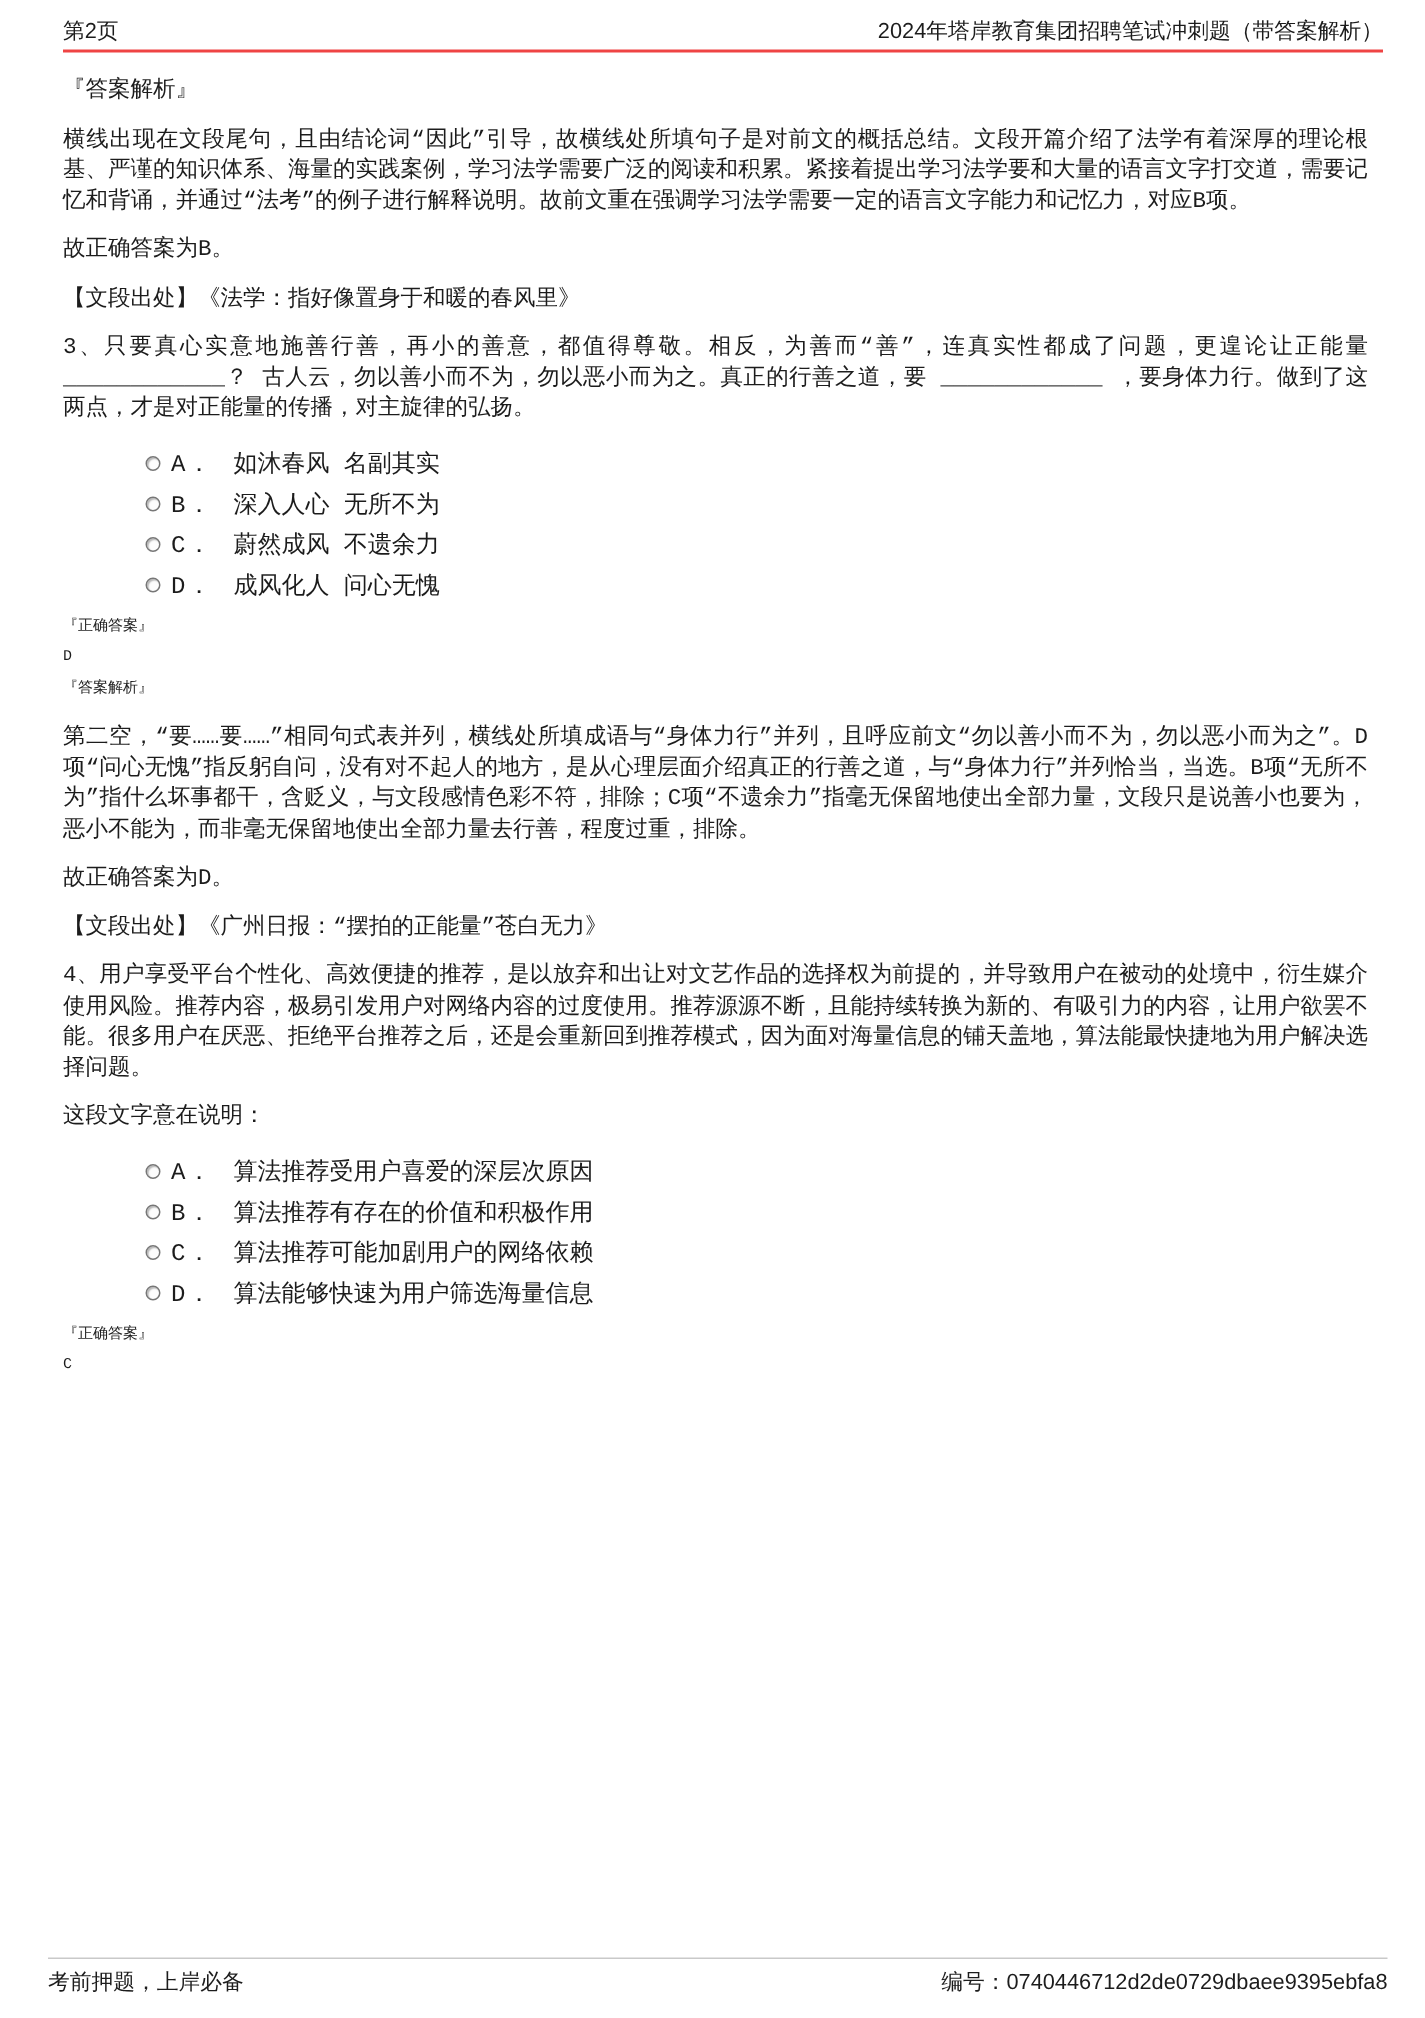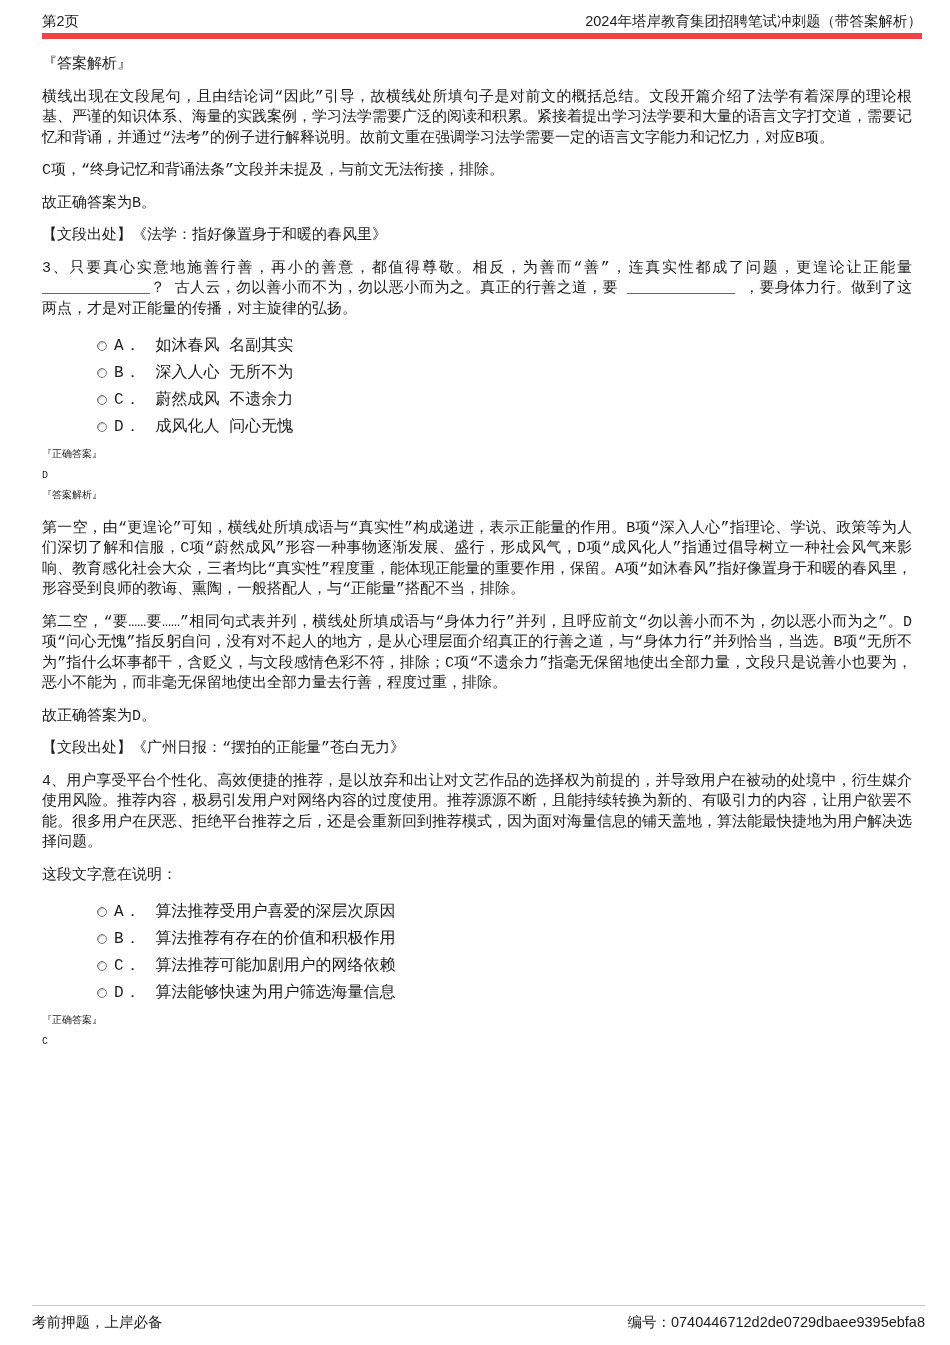--- a/index.html
+++ b/index.html
@@ -12,21 +12,21 @@
     position: relative;
     width: 950px;
     height: 1345px;
     background: #ffffff;
     overflow: hidden;
   }
   
   .hdr {
     margin: 12px 28px 0 42px;
     padding-bottom: 3px;
-    border-bottom: 6px solid #ef4444;
+    border-bottom: 2px solid #ef4444;
     display: flex;
     justify-content: space-between;
     align-items: flex-end;
     font-size: 14.5px;
     line-height: 18px;
   }
   
   .main {
     margin: 0 38px 4px 42px;
     font-family: Liberation Mono, monospace;
@@ -93,21 +93,20 @@
 
   <div class="hdr">
     <span>第2页</span>
     <span>2024年塔岸教育集团招聘笔试冲刺题（带答案解析）</span>
   </div>
 
   <div class="main">
 
     <p class="para single first-head">『答案解析』</p>
     <p class="para">横线出现在文段尾句，且由结论词“因此”引导，故横线处所填句子是对前文的概括总结。文段开篇介绍了法学有着深厚的理论根基、严谨的知识体系、海量的实践案例，学习法学需要广泛的阅读和积累。紧接着提出学习法学要和大量的语言文字打交道，需要记忆和背诵，并通过“法考”的例子进行解释说明。故前文重在强调学习法学需要一定的语言文字能力和记忆力，对应B项。</p>
-    <p class="para single">C项，“终身记忆和背诵法条”文段并未提及，与前文无法衔接，排除。</p>
     <p class="para single">故正确答案为B。</p>
     <p class="para single">【文段出处】《法学：指好像置身于和暖的春风里》</p>
 
     <p class="para">3、只要真心实意地施善行善，再小的善意，都值得尊敬。相反，为善而“善”，连真实性都成了问题，更遑论让正能量 ____________？ 古人云，勿以善小而不为，勿以恶小而为之。真正的行善之道，要 ____________ ，要身体力行。做到了这两点，才是对正能量的传播，对主旋律的弘扬。</p>
 
     <div class="options">
       <div class="option">
         <span class="radio"></span>
         <span class="opt-letter">A．</span>
         <span class="opt-text">如沐春风 名副其实</span>
@@ -128,21 +127,20 @@
         <span class="opt-text">成风化人 问心无愧</span>
       </div>
     </div>
 
     <div class="answer-block">
       <p>『正确答案』</p>
       <p>D</p>
       <p>『答案解析』</p>
     </div>
 
-    <p class="para">第一空，由“更遑论”可知，横线处所填成语与“真实性”构成递进，表示正能量的作用。B项“深入人心”指理论、学说、政策等为人们深切了解和信服，C项“蔚然成风”形容一种事物逐渐发展、盛行，形成风气，D项“成风化人”指通过倡导树立一种社会风气来影响、教育感化社会大众，三者均比“真实性”程度重，能体现正能量的重要作用，保留。A项“如沐春风”指好像置身于和暖的春风里，形容受到良师的教诲、熏陶，一般搭配人，与“正能量”搭配不当，排除。</p>
     <p class="para">第二空，“要……要……”相同句式表并列，横线处所填成语与“身体力行”并列，且呼应前文“勿以善小而不为，勿以恶小而为之”。D项“问心无愧”指反躬自问，没有对不起人的地方，是从心理层面介绍真正的行善之道，与“身体力行”并列恰当，当选。B项“无所不为”指什么坏事都干，含贬义，与文段感情色彩不符，排除；C项“不遗余力”指毫无保留地使出全部力量，文段只是说善小也要为，恶小不能为，而非毫无保留地使出全部力量去行善，程度过重，排除。</p>
     <p class="para single">故正确答案为D。</p>
     <p class="para single">【文段出处】《广州日报：“摆拍的正能量”苍白无力》</p>
 
     <p class="para">4、用户享受平台个性化、高效便捷的推荐，是以放弃和出让对文艺作品的选择权为前提的，并导致用户在被动的处境中，衍生媒介使用风险。推荐内容，极易引发用户对网络内容的过度使用。推荐源源不断，且能持续转换为新的、有吸引力的内容，让用户欲罢不能。很多用户在厌恶、拒绝平台推荐之后，还是会重新回到推荐模式，因为面对海量信息的铺天盖地，算法能最快捷地为用户解决选择问题。</p>
     <p class="para single">这段文字意在说明：</p>
 
     <div class="options">
       <div class="option">
         <span class="radio"></span>

